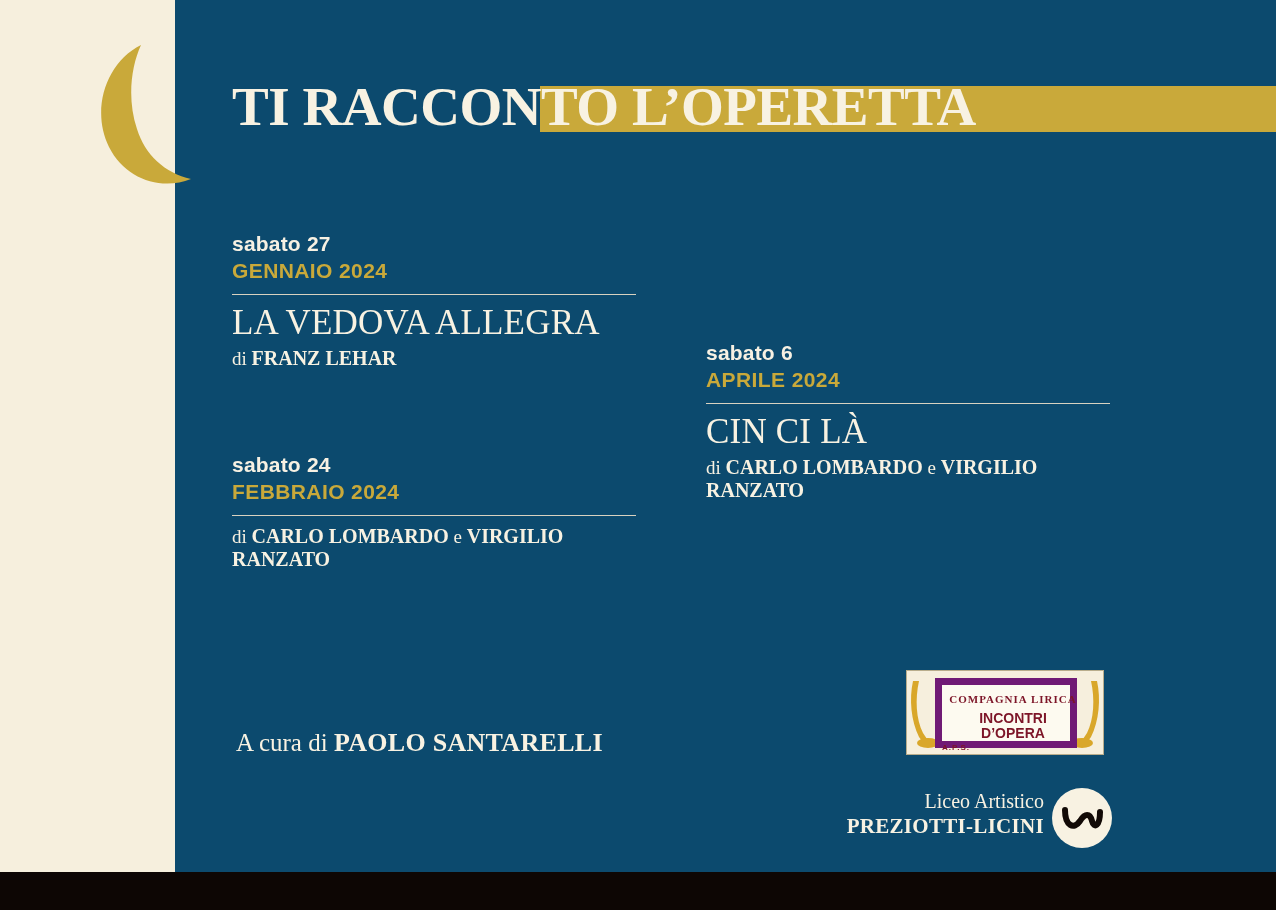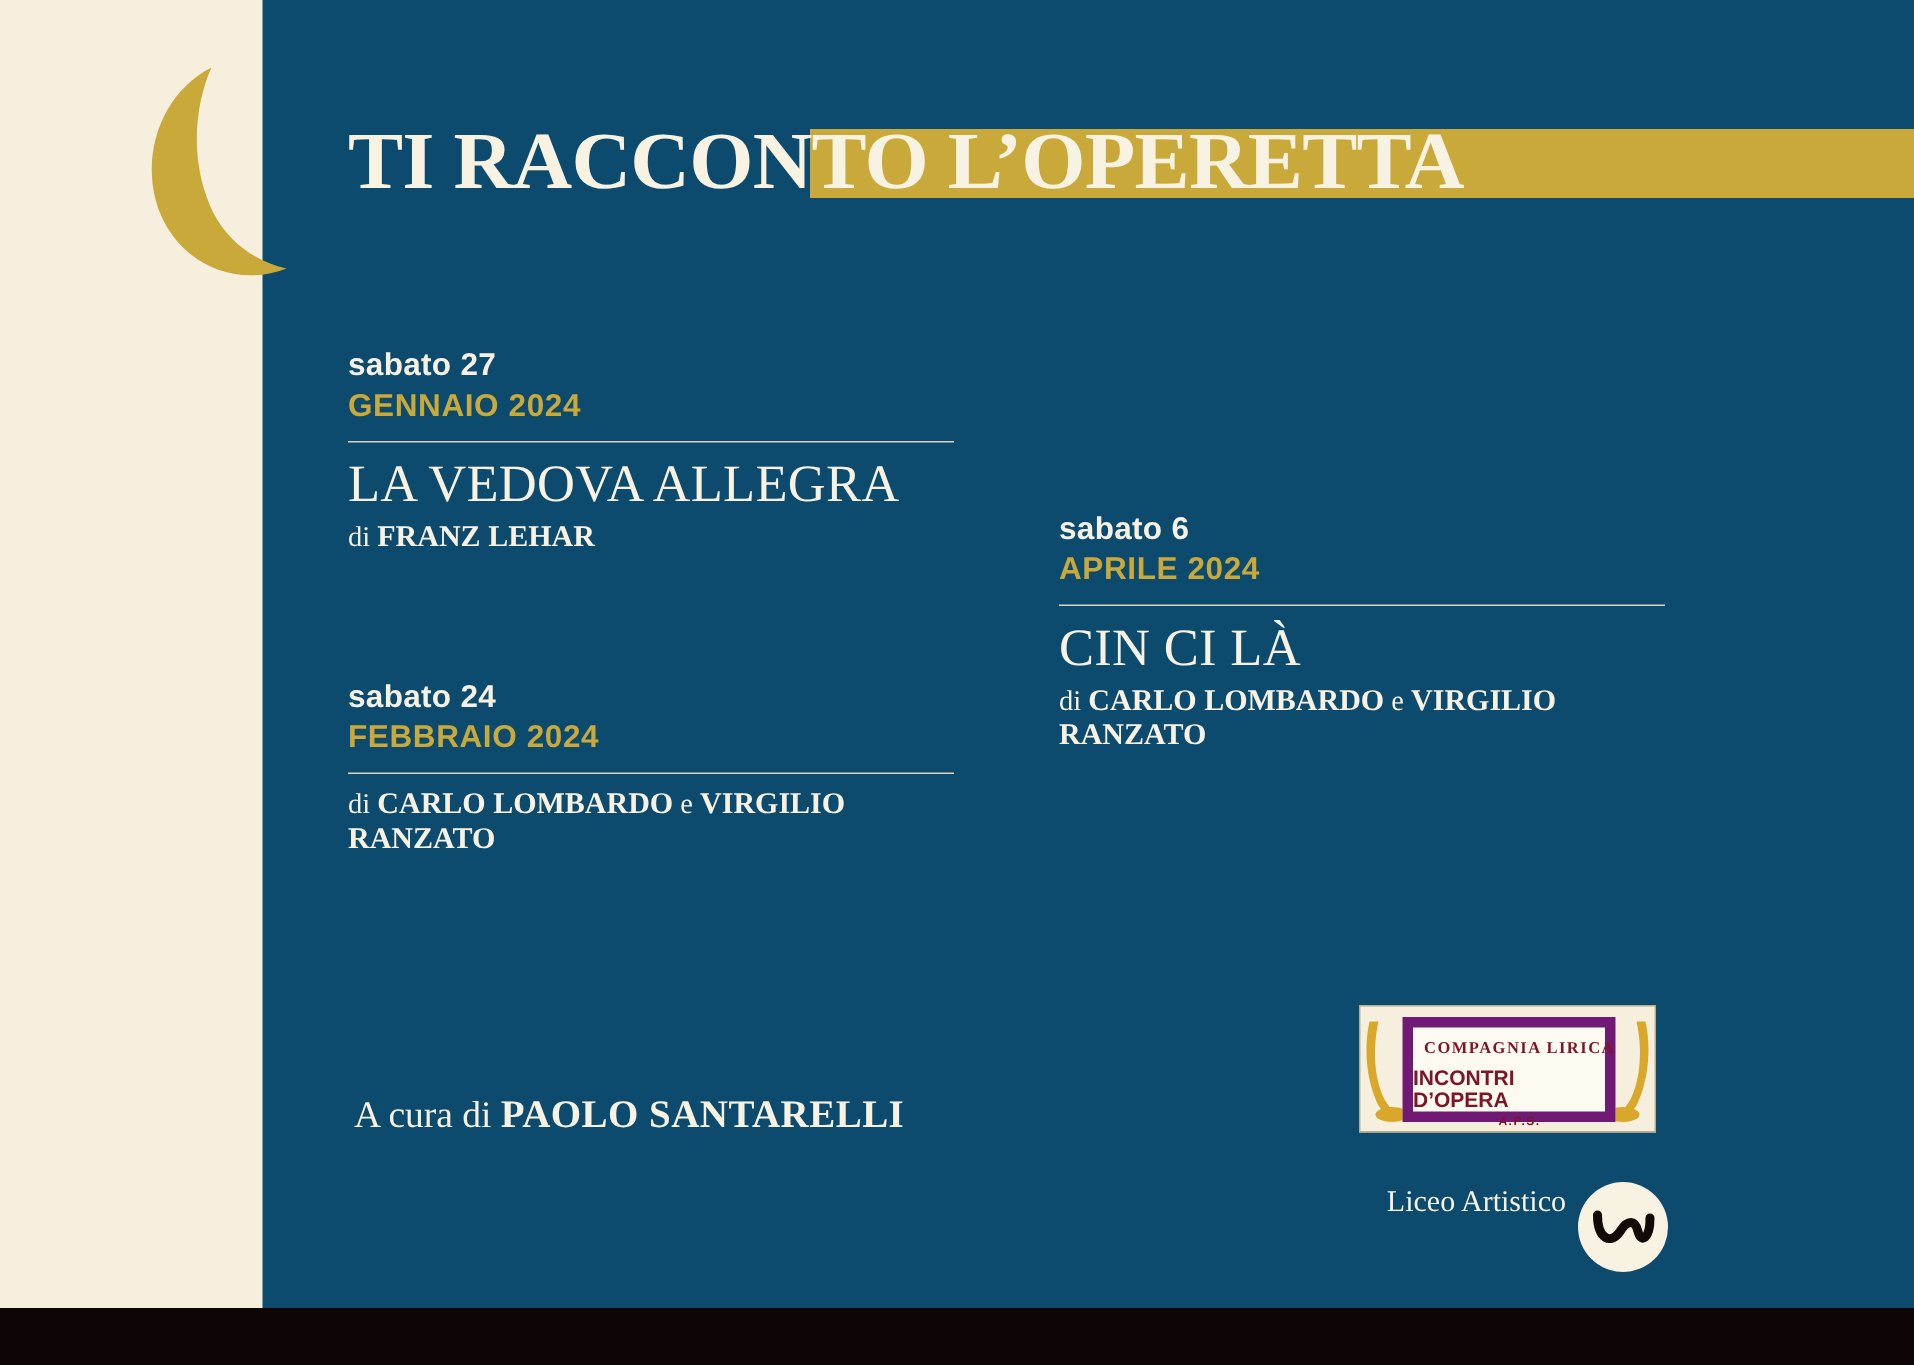--- a/index.html
+++ b/index.html
@@ -136,32 +136,32 @@
     font-family: "Liberation Serif", serif;
     font-size: 11px;
     font-weight: bold;
     letter-spacing: 1px;
     color: #7d1528;
   }
   .logo-main {
     position: absolute;
     left: 0; top: 26px;
     width: 142px;
-    text-align: left;
+    text-align: center;
     font-family: "Liberation Sans", sans-serif;
     font-weight: bold;
     font-size: 14px;
     line-height: 1.05;
     color: #7d1528;
   }
   .logo-aps {
     position: absolute;
     left: 0; top: 58px;
     width: 142px;
-    text-align: center;
+    text-align: left;
     font-family: "Liberation Sans", sans-serif;
     font-weight: bold;
     font-size: 8px;
     letter-spacing: 1px;
     color: #7d1528;
   }
   .harp-left, .harp-right {
     position: absolute;
     top: 6px;
     width: 34px; height: 72px;
@@ -256,20 +256,21 @@
       <div class="logo-main">
         <div>INCONTRI</div>
         <div>D’OPERA</div>
       </div>
       <div class="logo-aps">A.P.S.</div>
     </div>
   </div>
 
   <div class="school">
     <div class="school-line1">Liceo Artistico</div>
+    <div class="school-line2">PREZIOTTI-LICINI</div>
     <div class="school-mark">
       <svg viewBox="0 0 60 60" width="60" height="60">
         <path d="M13 22 C13 38 22 42 28 33 C33 25 38 25 40 33 C42 41 48 38 48 24" stroke="#120a06" stroke-width="6" fill="none" stroke-linecap="round"></path>
       </svg>
     </div>
   </div>
 
 </div>
 
 </body></html>

